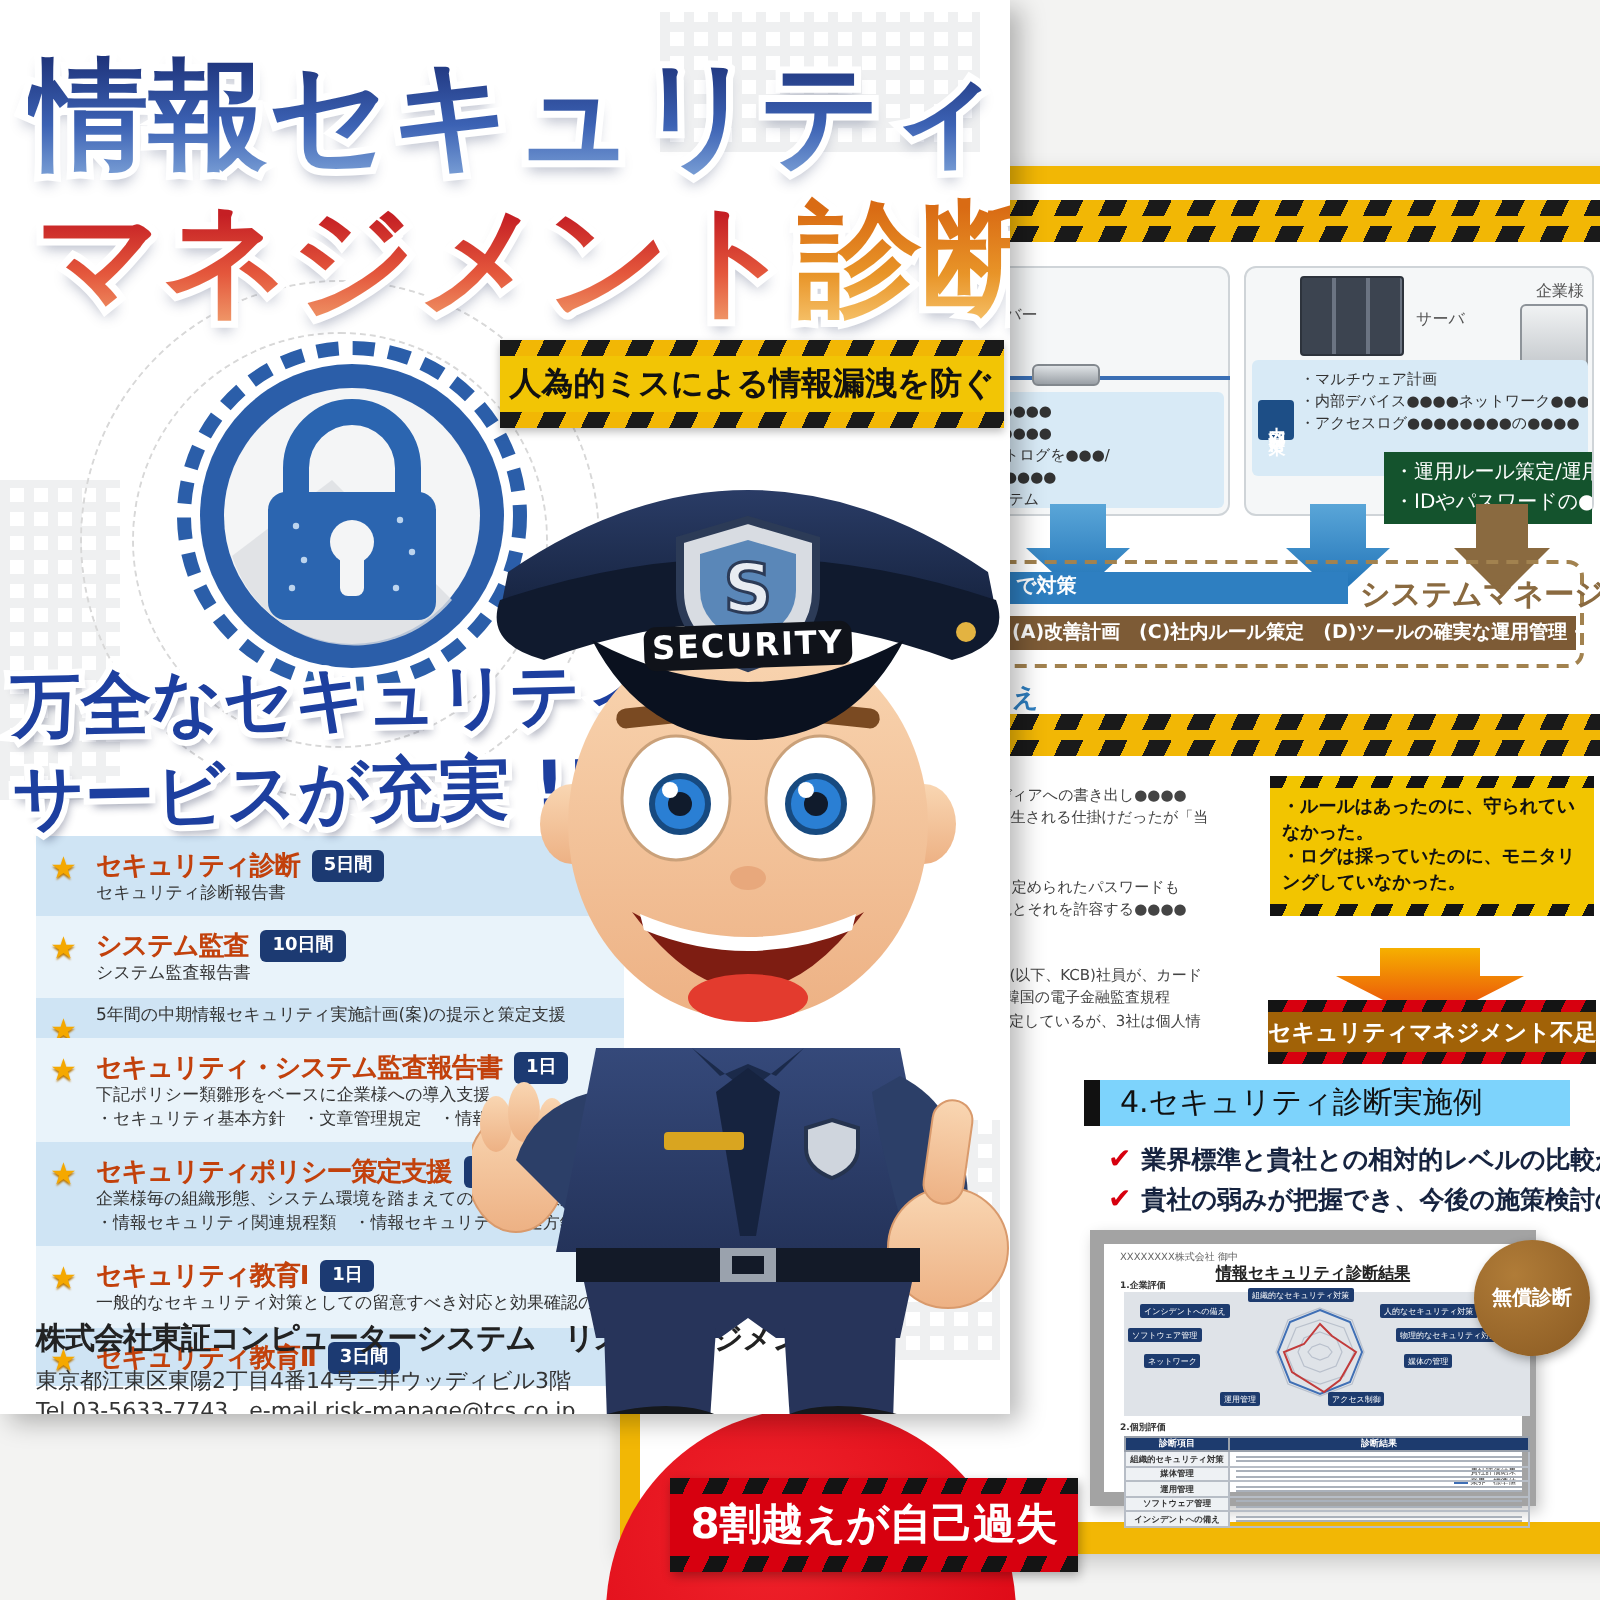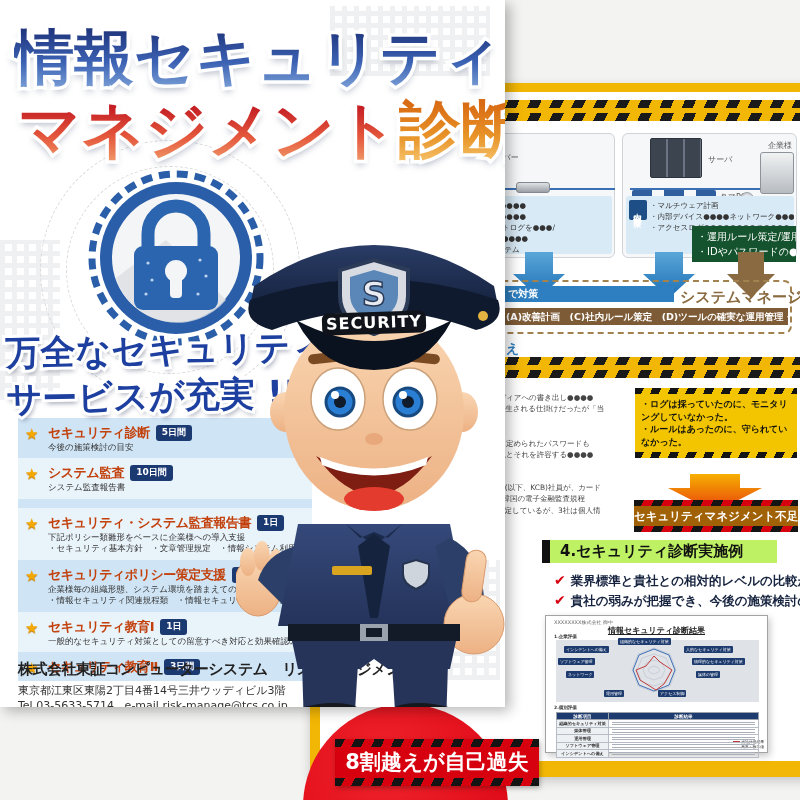--- a/index.html
+++ b/index.html
@@ -42,27 +42,27 @@
 
   .callout { position:absolute; background:#f2c500; padding:0; }
   .callout .band-dash { height:6px; background:repeating-linear-gradient(115deg,#141414 0 8px,rgba(0,0,0,0) 8px 16px); }
   .callout .co-body { padding:4px 6px; font-size:9px; font-weight:bold; color:#111; line-height:1.4; }
 
   .redbox { position:absolute; }
   .redbox .rb-mid { background:#a16207; color:#fff; font-weight:bold; text-align:center; }
 
   .sec4-head { position:absolute; display:flex; align-items:stretch; }
   .sec4-bar { width:8px; background:#111; }
-  .sec4-txt { background:#bef264; color:#111; font-weight:bold; font-size:15px; line-height:23px; padding:0 34px 0 10px; white-space:nowrap; }
+  .sec4-txt { background:#7dd3fc; color:#111; font-weight:normal; font-size:15px; line-height:23px; padding:0 44px 0 10px; white-space:nowrap; }
   .check-line { position:absolute; font-size:12.5px; font-weight:bold; color:#16233f; white-space:nowrap; }
   .check-line .chk { color:#d7000f; font-size:14px; margin-right:5px; }
 
   
   #report-card { position:absolute; left:225px; top:523px; width:223px; height:138px; background:#fff;
-    border:1px solid #a3a3a3; box-shadow:2px 3px 7px rgba(0,0,0,.22); }
+    border:7px solid #a3a3a3; box-shadow:2px 3px 7px rgba(0,0,0,.22); }
   .rc-head { position:absolute; left:8px; top:3px; font-size:5px; color:#666; }
   .rc-title { position:absolute; left:0; top:9px; width:100%; text-align:center; font-size:8px; font-weight:bold; color:#222; text-decoration:underline; }
   .rc-sec { position:absolute; left:8px; font-size:4.5px; font-weight:bold; color:#333; }
   .rc-radar { position:absolute; left:10px; top:24px; width:203px; height:62px; background:#dfe3e8; }
   .rl { position:absolute; background:#1d3b6e; color:#fff; font-size:4px; line-height:1; padding:1.5px 2px; border-radius:1px; white-space:nowrap; }
   .rc-legend { position:absolute; right:3px; bottom:2px; font-size:3.8px; color:#333; line-height:1.5; }
   .leg-red,.leg-blue { display:inline-block; width:7px; height:1px; vertical-align:middle; margin-right:1px; }
   .leg-red { background:#c23b3b; } .leg-blue { background:#3f6fb5; }
   .rc-table { position:absolute; left:10px; top:96px; width:203px; border:0.5px solid #9aa1ab; border-collapse:collapse; }
   .rc-table th { background:#1d3b6e; color:#fff; font-size:4.5px; font-weight:bold; height:7px; border:0.5px solid #9aa1ab; }
@@ -174,21 +174,21 @@
       <div class="net-label" style="left:446px; top:106px;">複合機</div>
       <div style="position:absolute; left:420px; top:100px; width:14px; height:14px; border-radius:50%; background:radial-gradient(circle,#fff 25%, #cdd3d8 60%); border:1px solid #9aa0a6;"></div>
 
       <div class="infobox" style="left:104px; top:104px; width:188px; height:58px;">
         <div>部からの●●●●●●●●●●</div>
         <div>部からの●●●●●●●●●●</div>
         <div>●●●●ログ、イベントログを●●●/</div>
         <div>●●●●●●●●●●●●●●●</div>
         <div>●●●●●●●●●システム</div>
       </div>
-      <div class="infobox" style="left:306px; top:104px; width:168px; height:58px; padding-left:24px;">
+      <div class="infobox" style="left:306px; top:88px; width:168px; height:58px; padding-left:24px;">
         <div>・マルチウェア計画</div>
         <div>・内部デバイス●●●●ネットワーク●●●●●●</div>
         <div>・アクセスログ●●●●●●●●の●●●●</div>
       </div>
       <div class="vtab" style="left:309px; top:108px;">内部対策</div>
       <div class="brownbox" style="left:372px; top:134px; width:104px;">
         <div>・運用ルール策定/運用</div>
         <div>・IDやパスワードの●●●●管理</div>
       </div>
 
@@ -229,22 +229,22 @@
       <div style="position:absolute; left:108px; top:390px; width:4px; height:14px; background:#d7000f;"></div>
       <div class="para" style="left:116px; top:390px; width:206px;">
         <div>レジットビューロー(以下、KCB)社員が、カード</div>
         <div>(生データ)が漏洩、韓国の電子金融監査規程</div>
         <div>で使用するように規定しているが、3社は個人情</div>
       </div>
 
       <div class="callout" style="left:315px; top:296px; width:162px;">
         <div class="band-dash"></div>
         <div class="co-body">
+          <div>・ルールはあったのに、守られていなかった。</div>
           <div>・ログは採っていたのに、モニタリングしていなかった。</div>
-          <div>・ルールはあったのに、守られていなかった。</div>
         </div>
         <div class="band-dash"></div>
       </div>
 
       <svg style="position:absolute; left:340px; top:382px;" width="110" height="38" viewBox="0 0 110 38">
         <defs>
             <linearGradient id="orgA" x1="0" y1="0" x2="0" y2="1">
           <stop offset="0" stop-color="#f6b000"></stop>
               <stop offset="1" stop-color="#e83a0d"></stop>
         </linearGradient>
@@ -338,20 +338,21 @@
           <tr>
                 <td class="lbl">インシデントへの備え</td>
                 <td>
                   <div class="fakeline"></div>
                   <div class="fakeline"></div>
                 </td>
               </tr>
         </tbody>
           </table>
       </div>
+      <div class="free-badge">無償診断</div>
     </div>
   </div>
 
   <div id="red-circle"></div>
   <div id="bottom-banner">
     <div class="rb-top hzr"></div>
     <div class="rb-mid" style="background:#d7000f; color:#fff; font-weight:bold; text-align:center; white-space:nowrap;">8割越えが自己過失</div>
     <div class="rb-bot hzr"></div>
   </div>
 
@@ -365,20 +366,25 @@
 
     <div id="title1" class="layered">
       <span class="lay stroke">情報セキュリティ</span>
       <span class="lay fill">情報セキュリティ</span>
     </div>
     <div id="title2" class="layered">
       <span class="lay stroke"><span>マネジメント</span><span>診断</span></span>
       <span class="lay fill"><span class="t2a">マネジメント</span><span class="t2b">診断</span></span>
     </div>
 
+    <div id="mistake-banner">
+      <div class="mb-strip hz"></div>
+      <div class="mb-mid">人為的ミスによる情報漏洩を防ぐ</div>
+      <div class="mb-strip hz"></div>
+    </div>
 
     <svg id="lock-emblem" viewBox="0 0 180 180">
       <circle cx="90" cy="90" r="84" fill="none" stroke="#2b5ea9" stroke-width="7" stroke-dasharray="11 7"></circle>
       <circle cx="90" cy="90" r="76" fill="#2b5ea9"></circle>
       <circle cx="90" cy="90" r="64" fill="#f4f5f6"></circle>
       <path d="M30,110 a64,64 0 0 0 110,22 L80,72 z" fill="#dcdfe2" opacity="0.8"></path>
       <path d="M62,80 v-14 a28,28 0 0 1 56,0 v14" fill="none" stroke="#2b65b0" stroke-width="13"></path>
       <rect x="48" y="78" width="84" height="64" rx="9" fill="#2b65b0"></rect>
       <circle cx="90" cy="103" r="11" fill="#f4f5f6"></circle>
       <rect x="84" y="106" width="12" height="24" rx="4" fill="#f4f5f6"></rect>
@@ -400,29 +406,30 @@
       <div class="tag-line layered">
         <span class="lay stroke">サービスが充実 !!</span>
         <span class="lay fill">サービスが充実 !!</span>
       </div>
     </div>
 
     <div id="svc-list">
       <div class="svc-row alt0">
         <span class="star">★</span>
         <div class="svc-main"><span class="svc-title">セキュリティ診断</span><span class="svc-badge">5日間</span></div>
-        <div class="svc-desc">今後の施策検討の目安</div>
+        <div class="svc-desc">セキュリティ診断報告書</div>
       </div>
       <div class="svc-row alt1">
         <span class="star">★</span>
         <div class="svc-main"><span class="svc-title">システム監査</span><span class="svc-badge">10日間</span></div>
         <div class="svc-desc">システム監査報告書</div>
       </div>
       <div class="svc-row alt0">
         <span class="star">★</span>
+        <div class="svc-desc">5年間の中期情報セキュリティ実施計画(案)の提示と策定支援</div>
       </div>
       <div class="svc-row alt1">
         <span class="star">★</span>
         <div class="svc-main"><span class="svc-title">セキュリティ・システム監査報告書</span><span class="svc-badge">1日</span></div>
         <div class="svc-desc">下記ポリシー類雛形をベースに企業様への導入支援</div>
         <div class="svc-desc">・セキュリティ基本方針　・文章管理規定　・情報システム利用に関するセキュリティー規則</div>
       </div>
       <div class="svc-row alt0">
         <span class="star">★</span>
         <div class="svc-main"><span class="svc-title">セキュリティポリシー策定支援</span><span class="svc-badge">5日間</span></div>
@@ -439,21 +446,21 @@
         <div class="svc-main"><span class="svc-title">セキュリティ教育Ⅱ</span><span class="svc-badge">3日間</span></div>
 
       </div>
 
     </div>
 
     <div id="company">
       <div class="co-name">株式会社東証コンピューターシステム　リスクマネジメント室</div>
       <div class="co-addr">東京都江東区東陽2丁目4番14号三井ウッディビル3階</div>
       <div class="co-tel">
-        <span>Tel.03-5633-5714</span>&nbsp;&nbsp;&nbsp;<span>e-mail.risk-manage@tcs.co.jp</span>
+        <span>Tel.03-5633-7743</span>&nbsp;&nbsp;&nbsp;<span>e-mail.risk-manage@tcs.co.jp</span>
       </div>
     </div>
 
     <svg id="guard" viewBox="0 0 276 545">
       <defs>
         <linearGradient id="hatG" x1="0" y1="0" x2="0" y2="1">
           <stop offset="0" stop-color="#2a3c66"></stop>
             <stop offset="1" stop-color="#16233f"></stop>
         </linearGradient>
         <linearGradient id="skinG" x1="0" y1="0" x2="0" y2="1">

